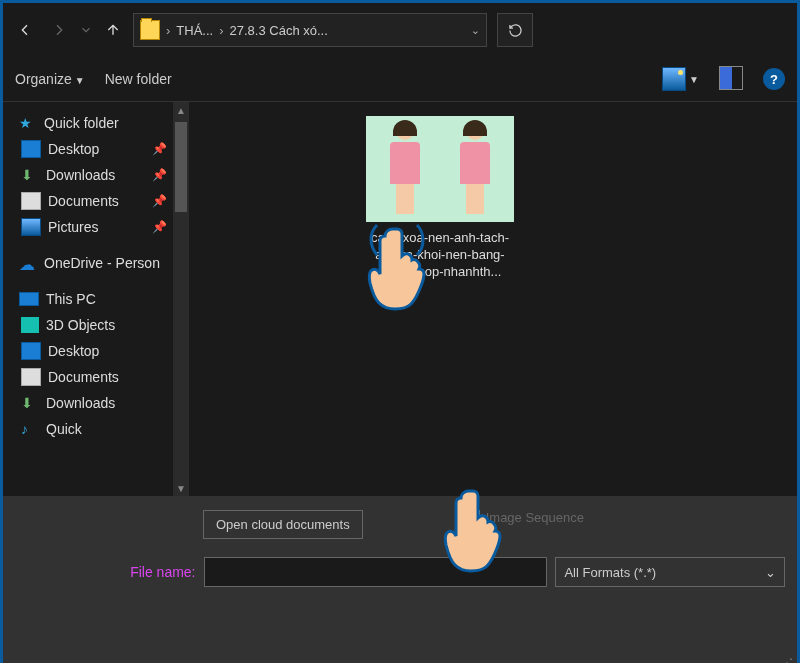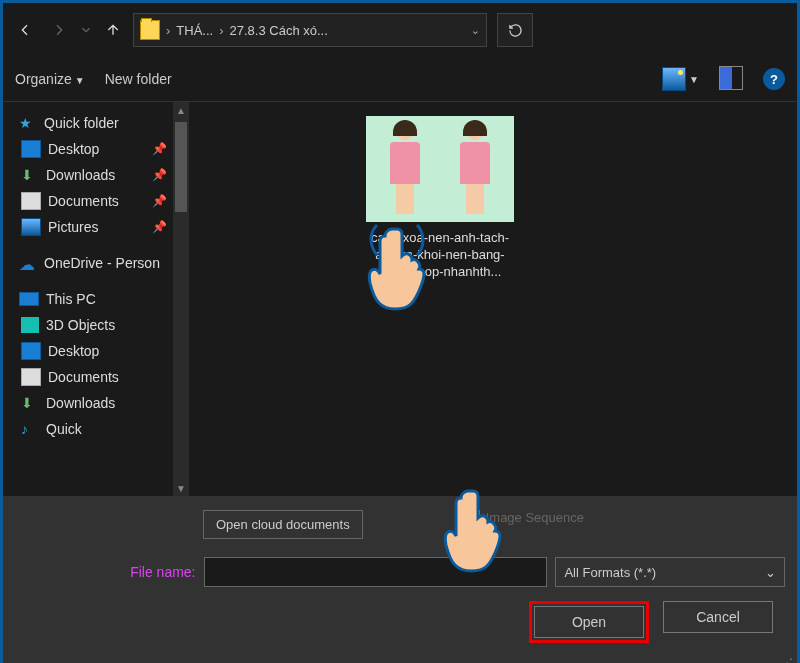--- a/index.html
+++ b/index.html
@@ -227,26 +227,20 @@
       <span class="chklabel">Image Sequence</span>
     </div>
     <div class="fnrow">
       <span class="fnlabel">File name:</span>
       <input class="fninput" value="" style="">
       <div class="formats">
         <span>All Formats (*.*)</span>
         <span>⌄</span>
       </div>
     </div>
-    <div class="btnrow">
-      <div class="openwrap">
-        <div class="btn">Open</div>
-      </div>
-      <div class="btn">Cancel</div>
-    </div>
     <div class="grip">⋰</div>
   </div>
 
   <div class="hand" style="left:356px;top:216px">
     <svg viewBox="0 0 78 100">
         <g stroke="#0a5a9e" stroke-width="3" fill="#f7c79b">
           <path d="M38 10c3 0 5 2 5 5v22c2-2 4-3 6-2 3 1 4 3 4 6 2-1 5 0 6 2 2 2 2 5 1 7 3 0 5 2 5 5 0 3-1 7-3 12-3 8-6 14-10 18-3 3-10 5-16 5-7 0-12-2-16-6-4-4-7-12-9-20-1-5-1-11 2-13 3-2 6 0 8 4V22c0-3 2-5 5-5 0-4 4-7 7-7z"></path>
         </g>
     <path d="M18 36c-8-10-8-22 0-30M58 6c8 8 8 22 0 30" stroke="#0a5a9e" stroke-width="3" fill="none"></path>
       </svg>

